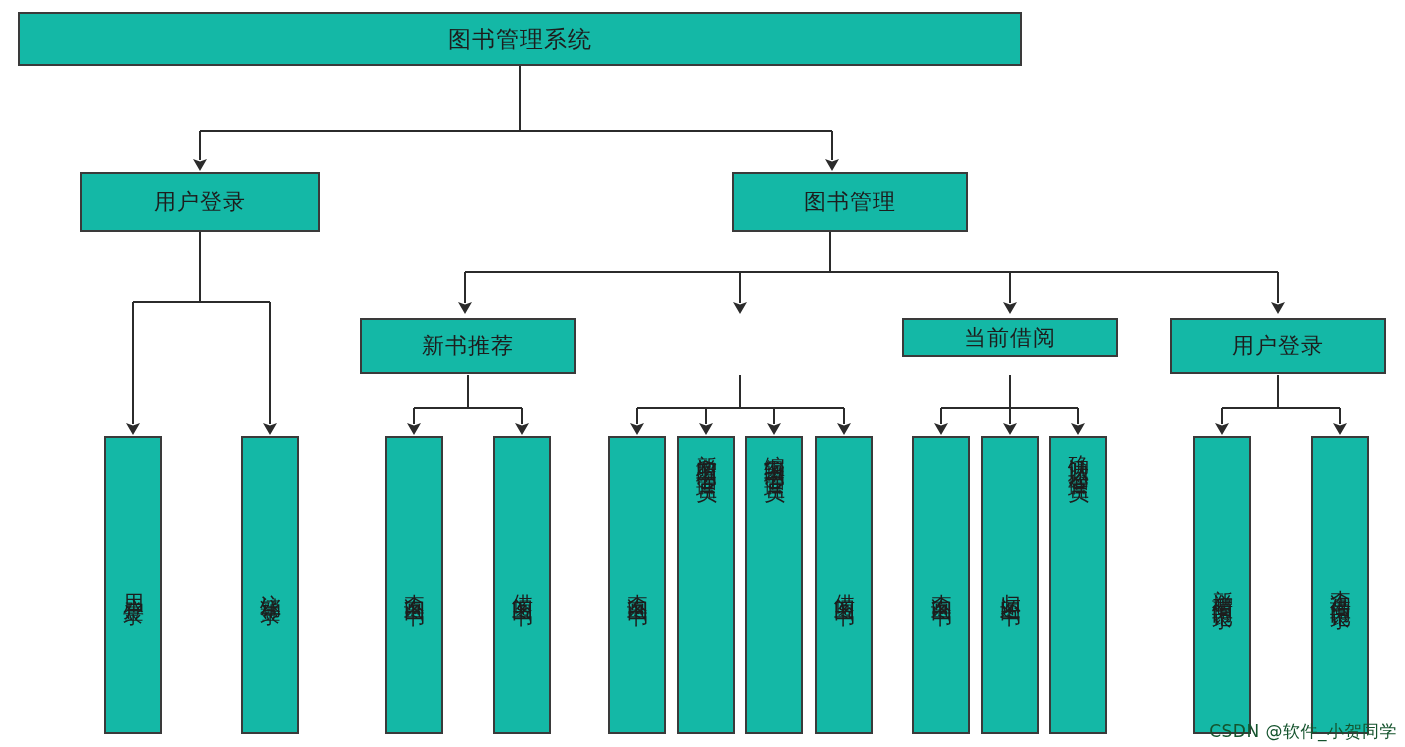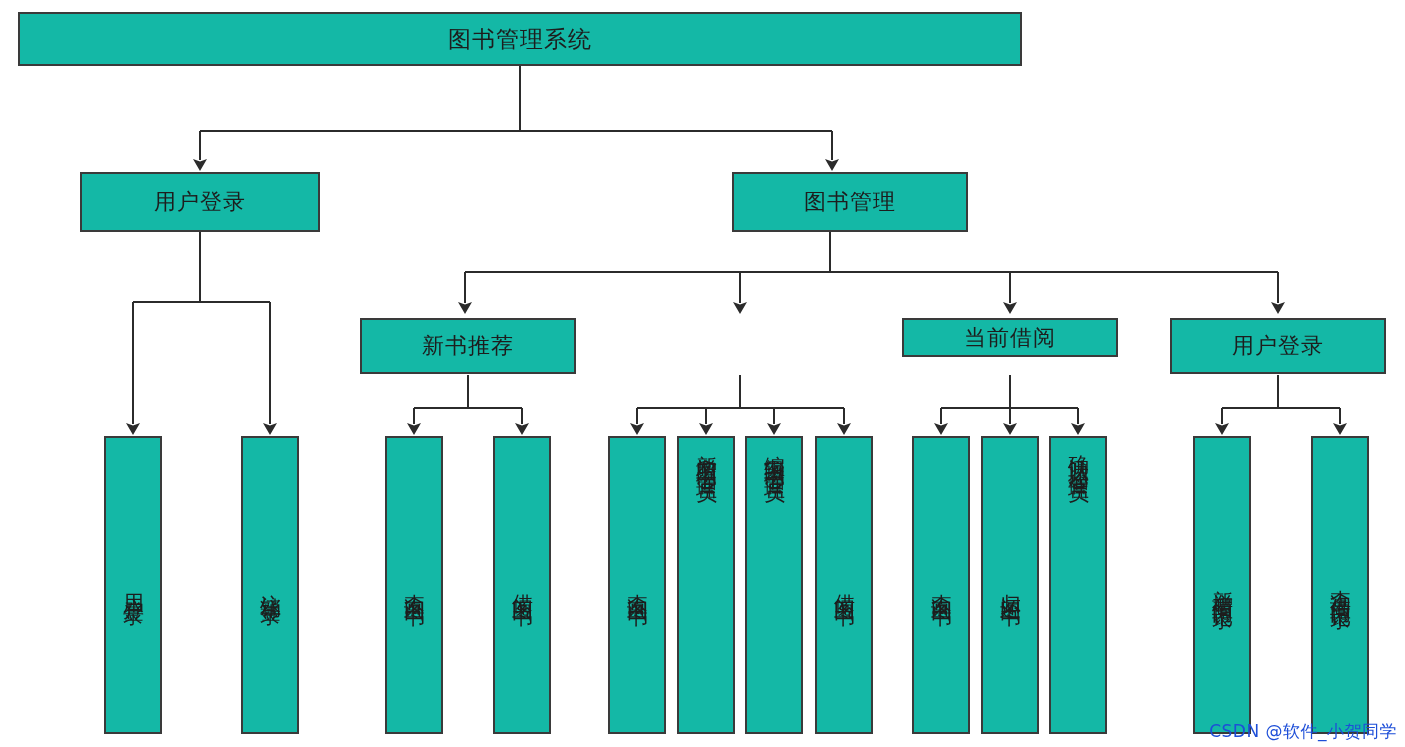--- a/index.html
+++ b/index.html
@@ -56,21 +56,21 @@
     white-space:nowrap;
     margin:0 auto;
     line-height:1;
   }
   .node.v.mid{align-items:center;}
   .watermark{
     position:absolute;
     right:8px;
     bottom:4px;
     font-size:17px;
-    color:#1d4ed8;
+    color:#14532d;
     white-space:nowrap;
     z-index:3;
     letter-spacing:0.5px;
   }
 </style>
 </head>
 <body>
 
 <div id="canvas">
 

